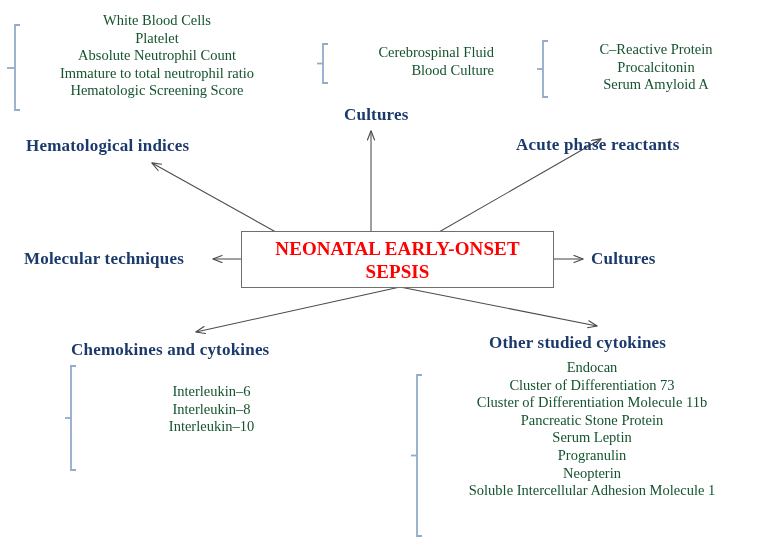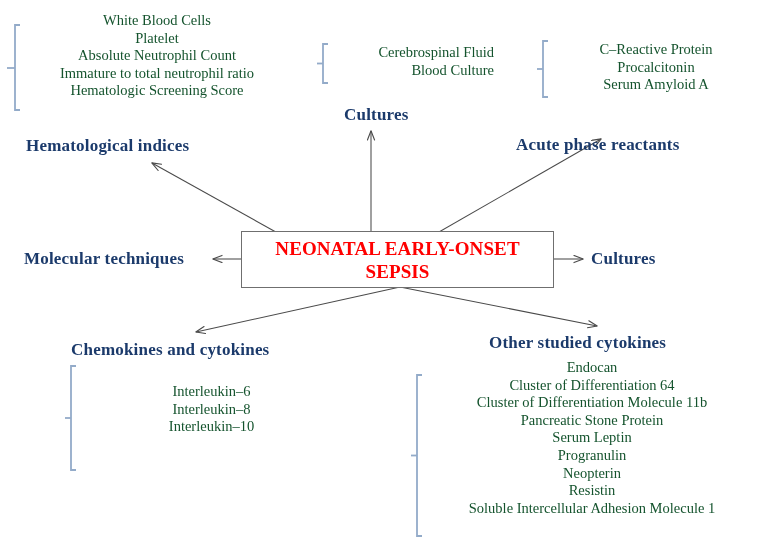--- a/index.html
+++ b/index.html
@@ -164,23 +164,22 @@
 
   <div class="cat-label" style="left:489px; top:333px;">Other studied cytokines</div>
   <div class="brace" style="left:410px; top:374px;">
     <svg width="14" height="163" viewBox="0 0 14 163">
       <path d="M12,1 L7,1 L7,162 L12,162" fill="none" stroke="#93abc9" stroke-width="1.8"></path>
       <path d="M7,81.5 L1,81.5" fill="none" stroke="#93abc9" stroke-width="1.8"></path>
     </svg>
   </div>
   <div class="item-list center" style="left:424px; top:359px; width:336px;">
     <div>Endocan</div>
-    <div>Cluster of Differentiation 64</div>
+    <div>Cluster of Differentiation 73</div>
     <div>Cluster of Differentiation Molecule 11b</div>
     <div>Pancreatic Stone Protein</div>
     <div>Serum Leptin</div>
     <div>Progranulin</div>
     <div>Neopterin</div>
-    <div>Resistin</div>
     <div>Soluble Intercellular Adhesion Molecule 1</div>
   </div>
 
 </div>
 
 </body></html>

